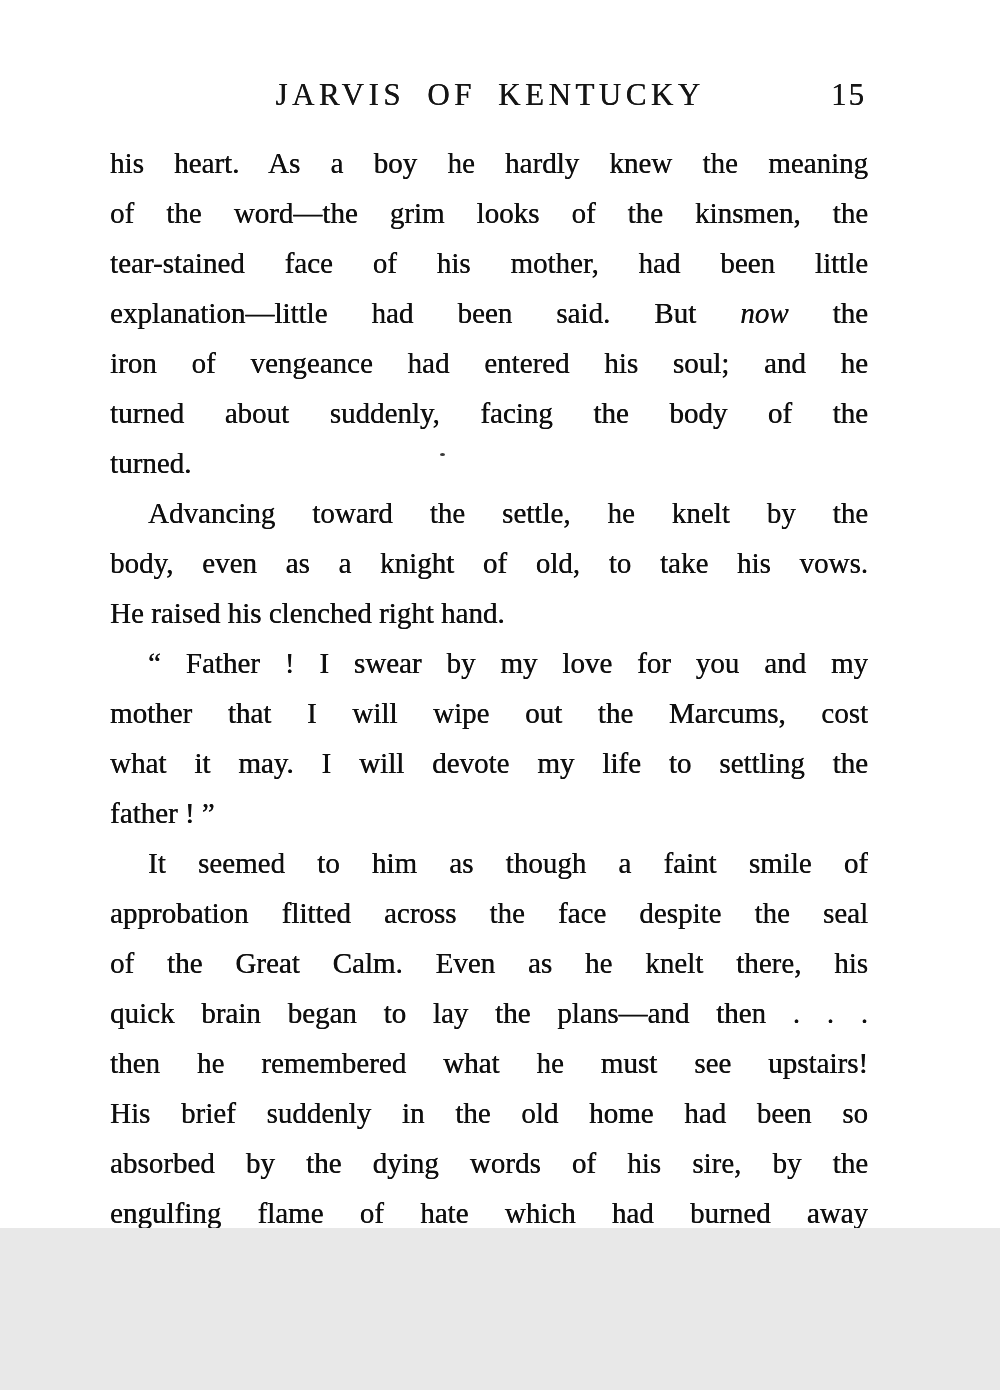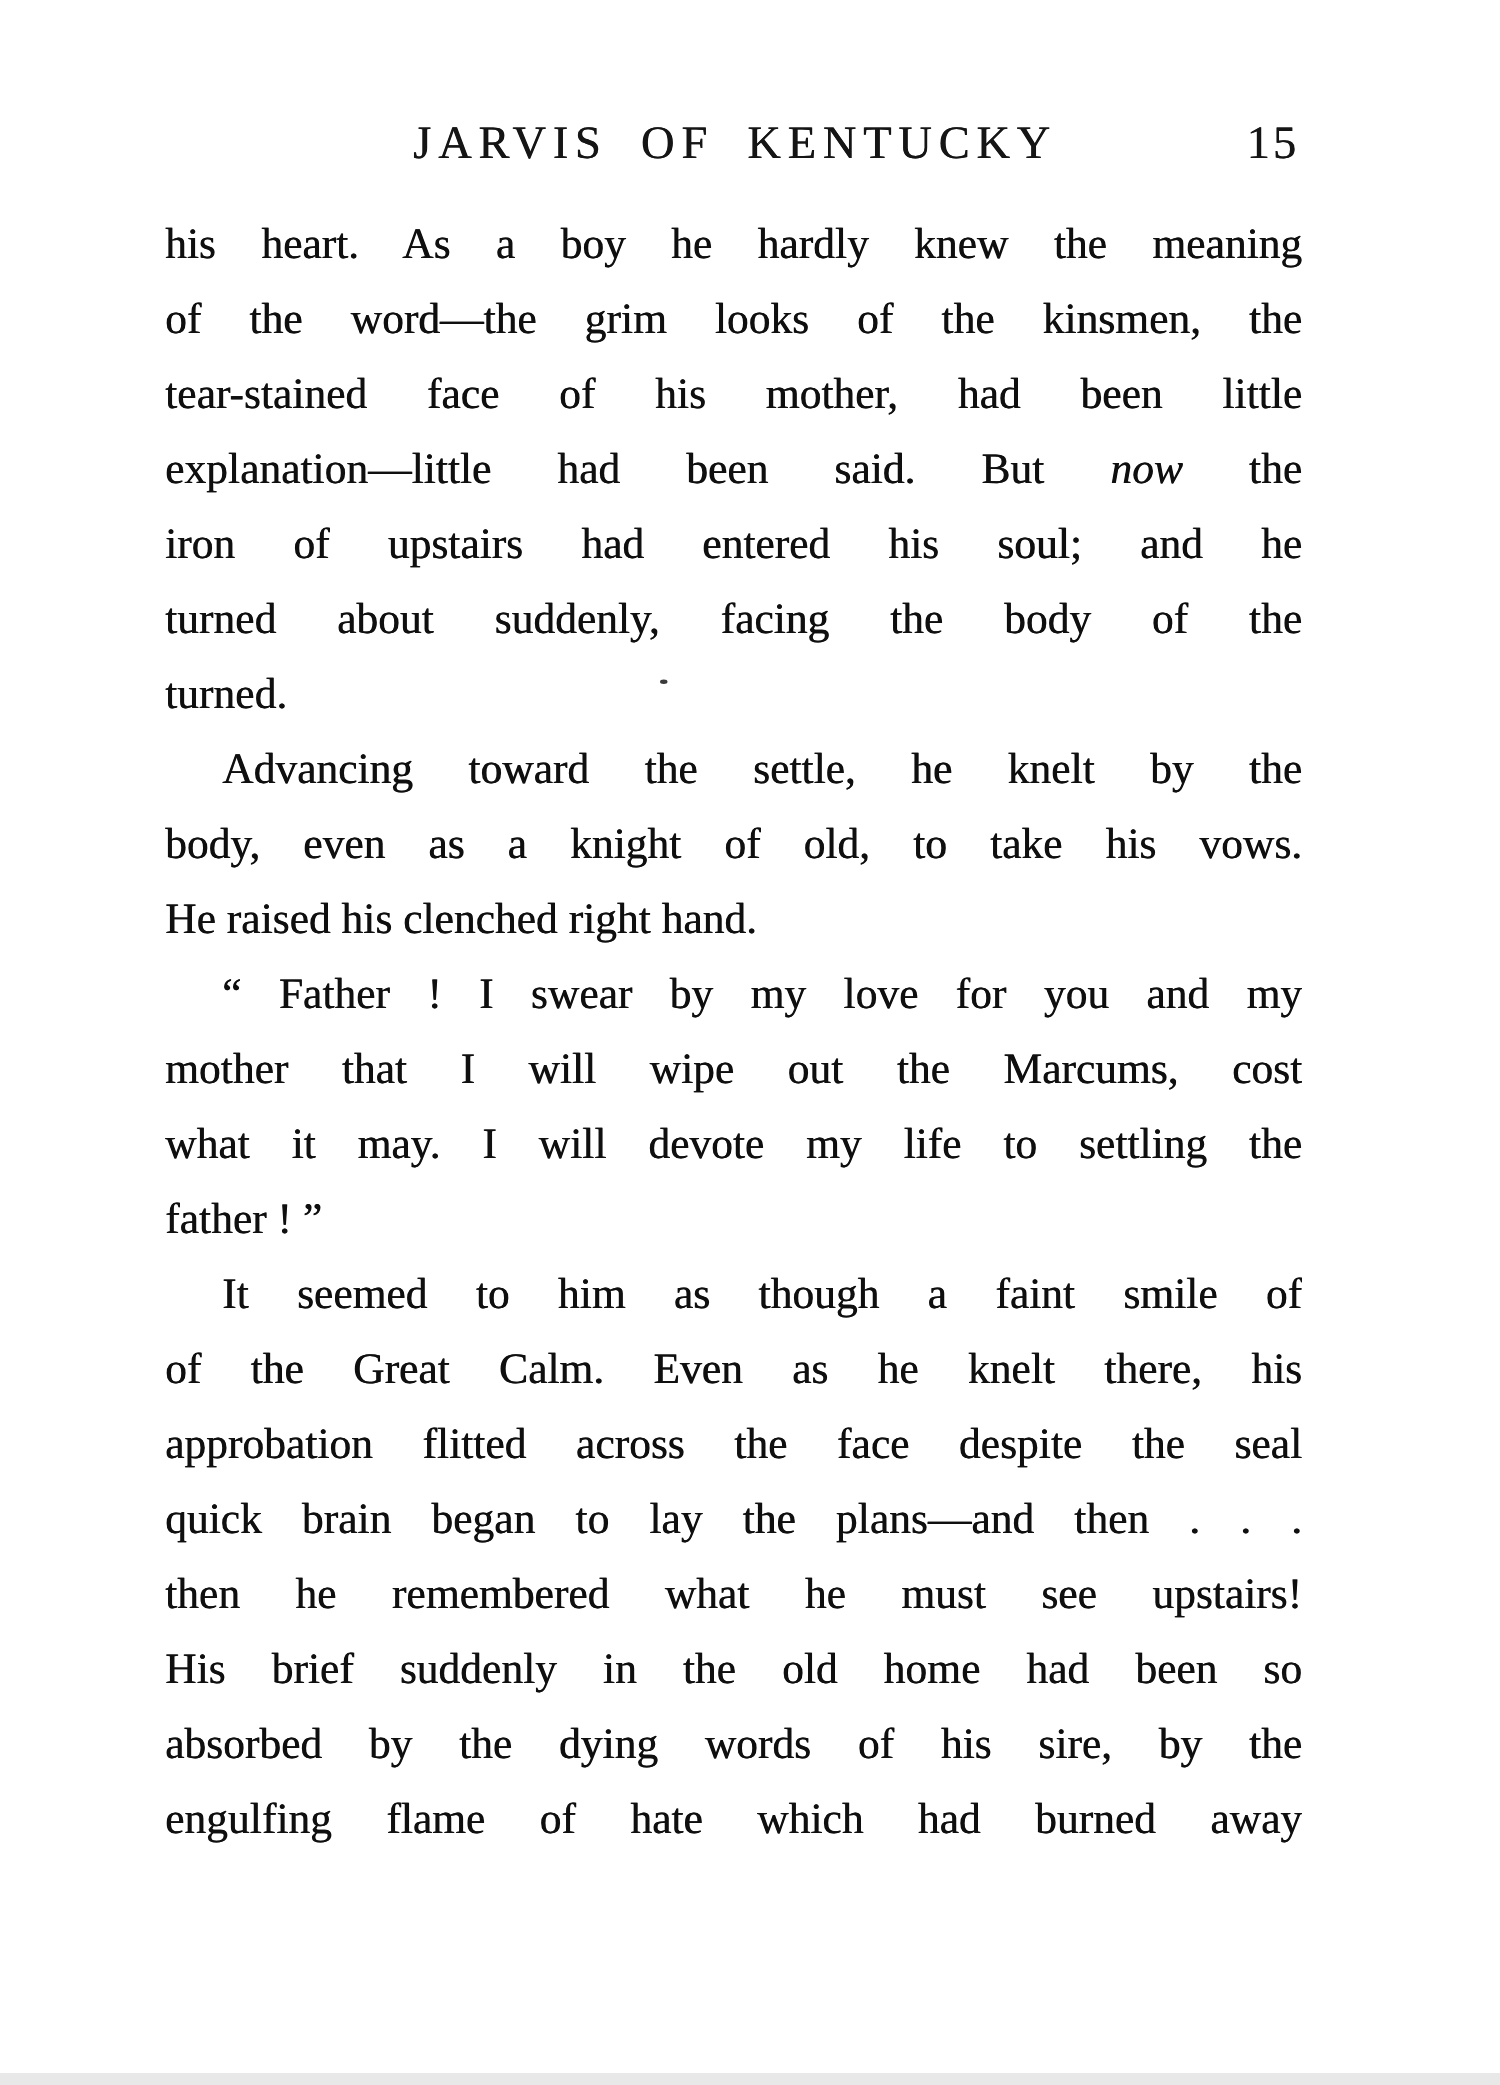--- a/index.html
+++ b/index.html
@@ -3,21 +3,21 @@
 <meta charset="utf-8">
 <style>
   html, body {
     margin: 0;
     padding: 0;
     background: #e8e8e8;
   }
   #scan-page {
     position: relative;
     width: 1000px;
-    height: 1382px;
+    height: 1228px;
     margin: 0 auto;
     background: #ffffff;
     color: #0f0f0f;
     font-family: "Liberation Serif", "DejaVu Serif", serif;
     overflow: hidden;
   }
   
   #running-header {
     position: absolute;
     top: 74px;
@@ -94,33 +94,33 @@
   <div id="running-header">
     <div id="header-title">JARVIS OF KENTUCKY</div>
     <div id="page-number">15</div>
   </div>
 
   <div id="page-body">
       <div class="line j"><span>his heart.  As a boy he hardly knew the meaning</span></div>
       <div class="line j"><span>of the word—the grim looks of the kinsmen, the</span></div>
       <div class="line j"><span>tear-stained face of his mother, had been little</span></div>
       <div class="line j"><span>explanation—little had been said.  But </span><i>now</i><span> the</span></div>
-      <div class="line j"><span>iron of upstairs had entered his soul; and he</span></div>
+      <div class="line j"><span>iron of vengeance had entered his soul; and he</span></div>
       <div class="line j"><span>turned about suddenly, facing the body of the</span></div>
       <div class="line"><span>turned.</span></div>
       <div class="line j in"><span>Advancing toward the settle, he knelt by the</span></div>
       <div class="line j"><span>body, even as a knight of old, to take his vows.</span></div>
       <div class="line"><span>He raised his clenched right hand.</span></div>
       <div class="line j in"><span>“ Father !  I swear by my love for you and my</span></div>
       <div class="line j"><span>mother that I will wipe out the Marcums, cost</span></div>
       <div class="line j"><span>what it may.  I will devote my life to settling the</span></div>
       <div class="line"><span>father ! ”</span></div>
       <div class="line j in"><span>It seemed to him as though a faint smile of</span></div>
+      <div class="line j"><span>approbation flitted across the face despite the seal</span></div>
       <div class="line j"><span>of the Great Calm.  Even as he knelt there, his</span></div>
-      <div class="line j"><span>approbation flitted across the face despite the seal</span></div>
       <div class="line j"><span>quick brain began to lay the plans—and then . . .</span></div>
       <div class="line j"><span>then he remembered what he must see upstairs!</span></div>
       <div class="line j"><span>His brief suddenly in the old home had been so</span></div>
       <div class="line j"><span>absorbed by the dying words of his sire, by the</span></div>
       <div class="line j"><span>engulfing flame of hate which had burned away</span></div>
     </div>
 
   <div id="ink-speck"></div>
 
 </div>

